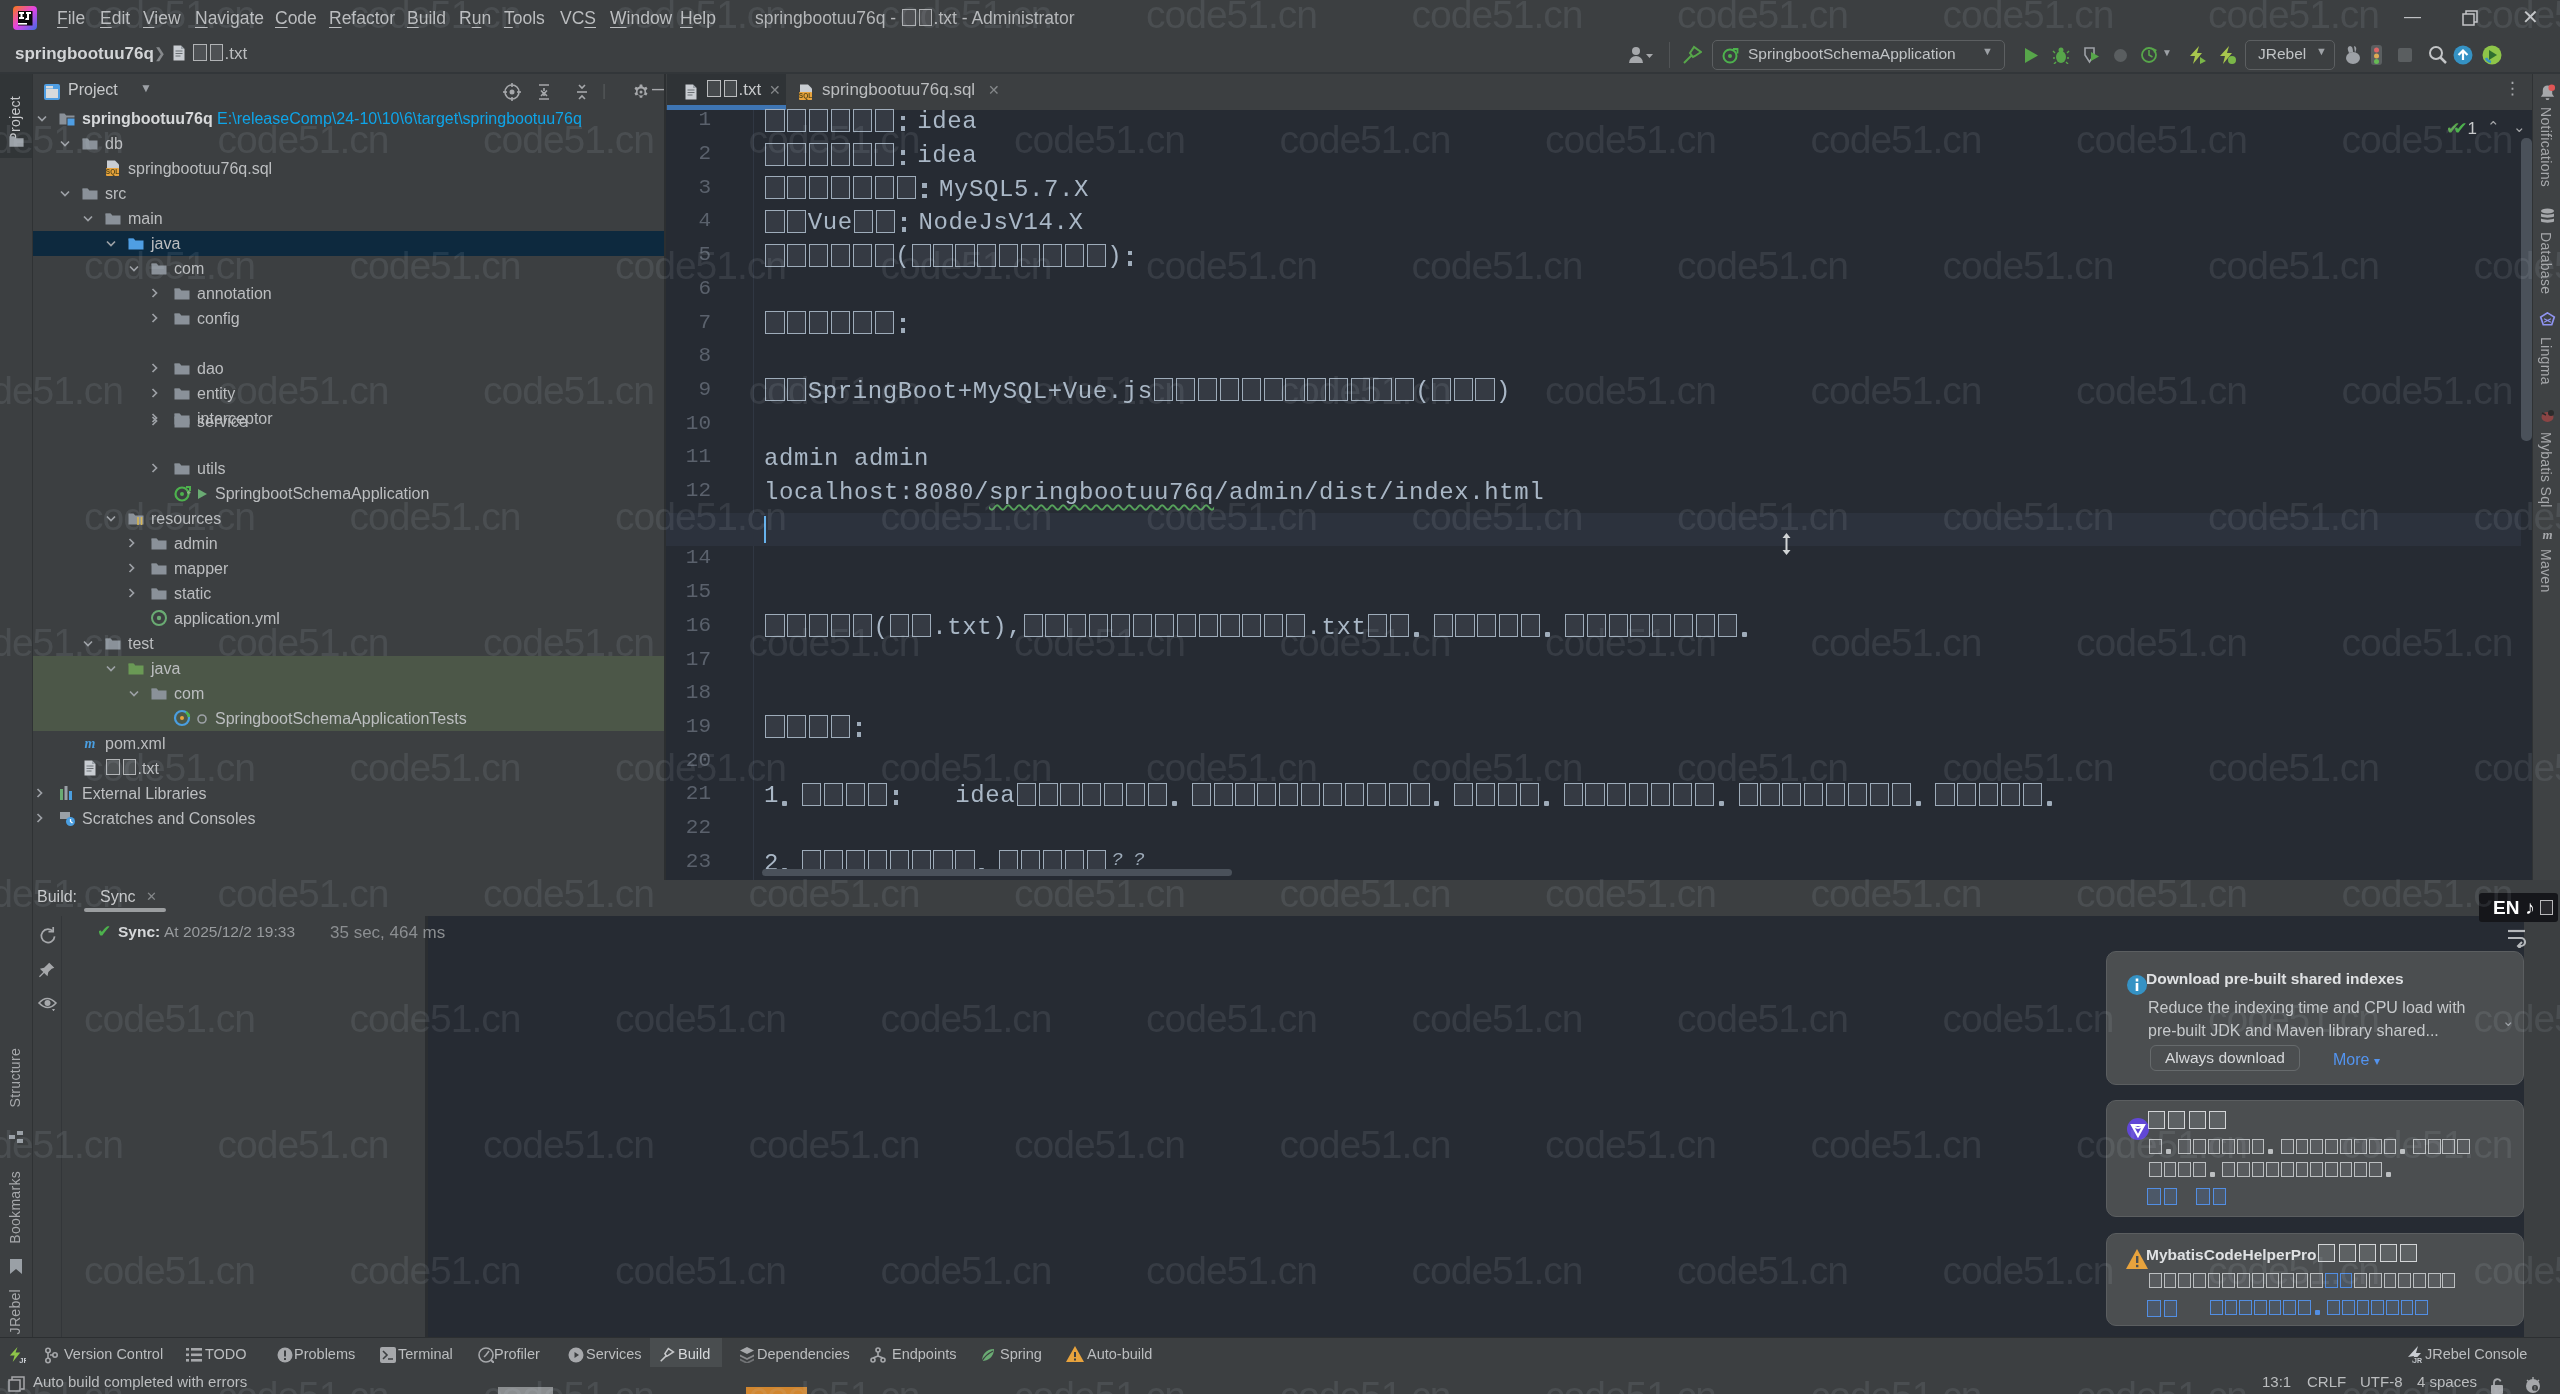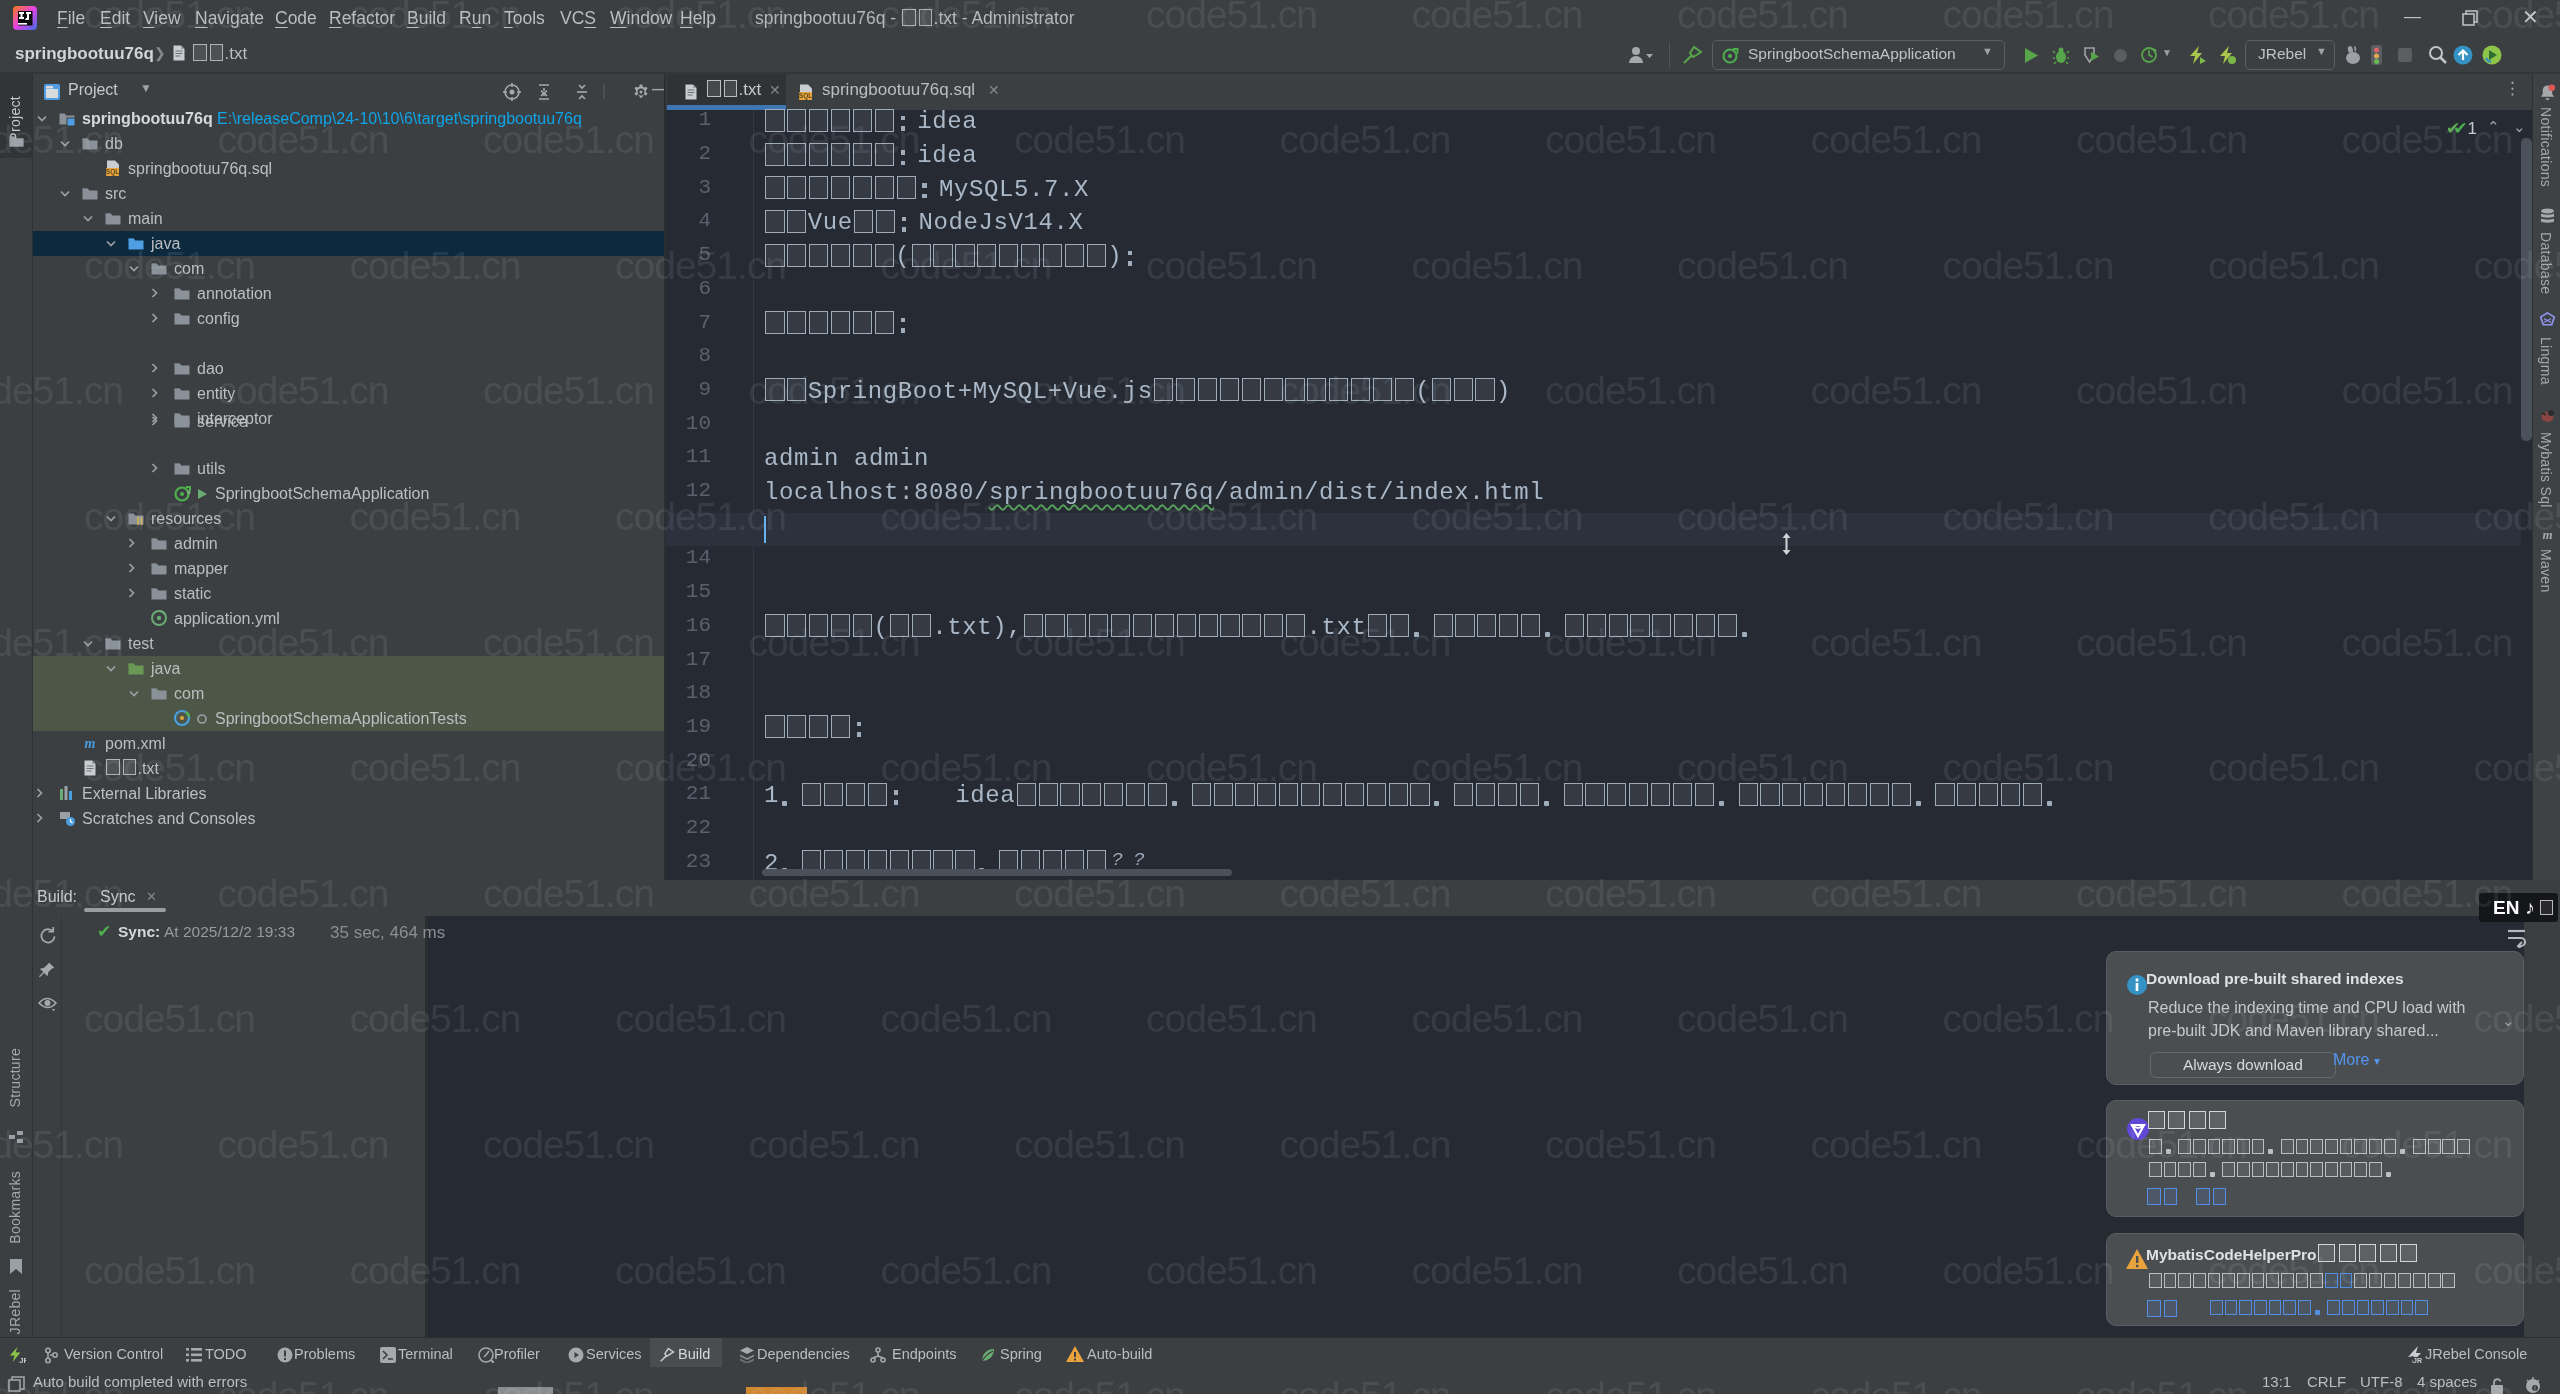--- a/index.html
+++ b/index.html
@@ -61,21 +61,21 @@
 .status { position:absolute; left:0; top:1337px; width:2560px; height:57px; background:#3c3f41;
   border-top:1px solid #2c2f31; color:#bbbdbf; }
 .sitem { position:absolute; top:2px; height:28px; line-height:28px; font-size:14.5px; }
 .smsg { position:absolute; top:33px; height:24px; line-height:22px; font-size:15px; }
 
 .card { position:absolute; left:2106px; width:418px; background:#4b4e50; border:1px solid #5b5e60;
   border-radius:10px; color:#c6c9cb; font-size:16px; }
 .card span { white-space:nowrap; }
 .card .title { color:#dfe1e3; font-weight:bold; font-size:15.5px; }
 .blue { color:#5394f0; }
-.btn { display:inline-block; border:1px solid #666a6c; border-radius:6px; padding:3px 32px; color:#d6d8da; font-size:15.5px;margin-top:7px;}
+.btn { display:inline-block; border:1px solid #666a6c; border-radius:6px; padding:3px 14px; color:#d6d8da; font-size:15.5px;}
 
 .enbox { position:absolute; left:2479px; top:893px; width:79px; height:29px; background:#15161a;
   border-radius:3px; color:#fff; font-size:19px; line-height:29px;}
 .wm { position:absolute; left:0; top:0; z-index:99; pointer-events:none; }
 </style></head>
 <body>
 
 <div class="titlebar">
   <svg class="abs" style="left:13px;top:6px" width="24" height="24" viewBox="0 0 24 24">
     <defs>

